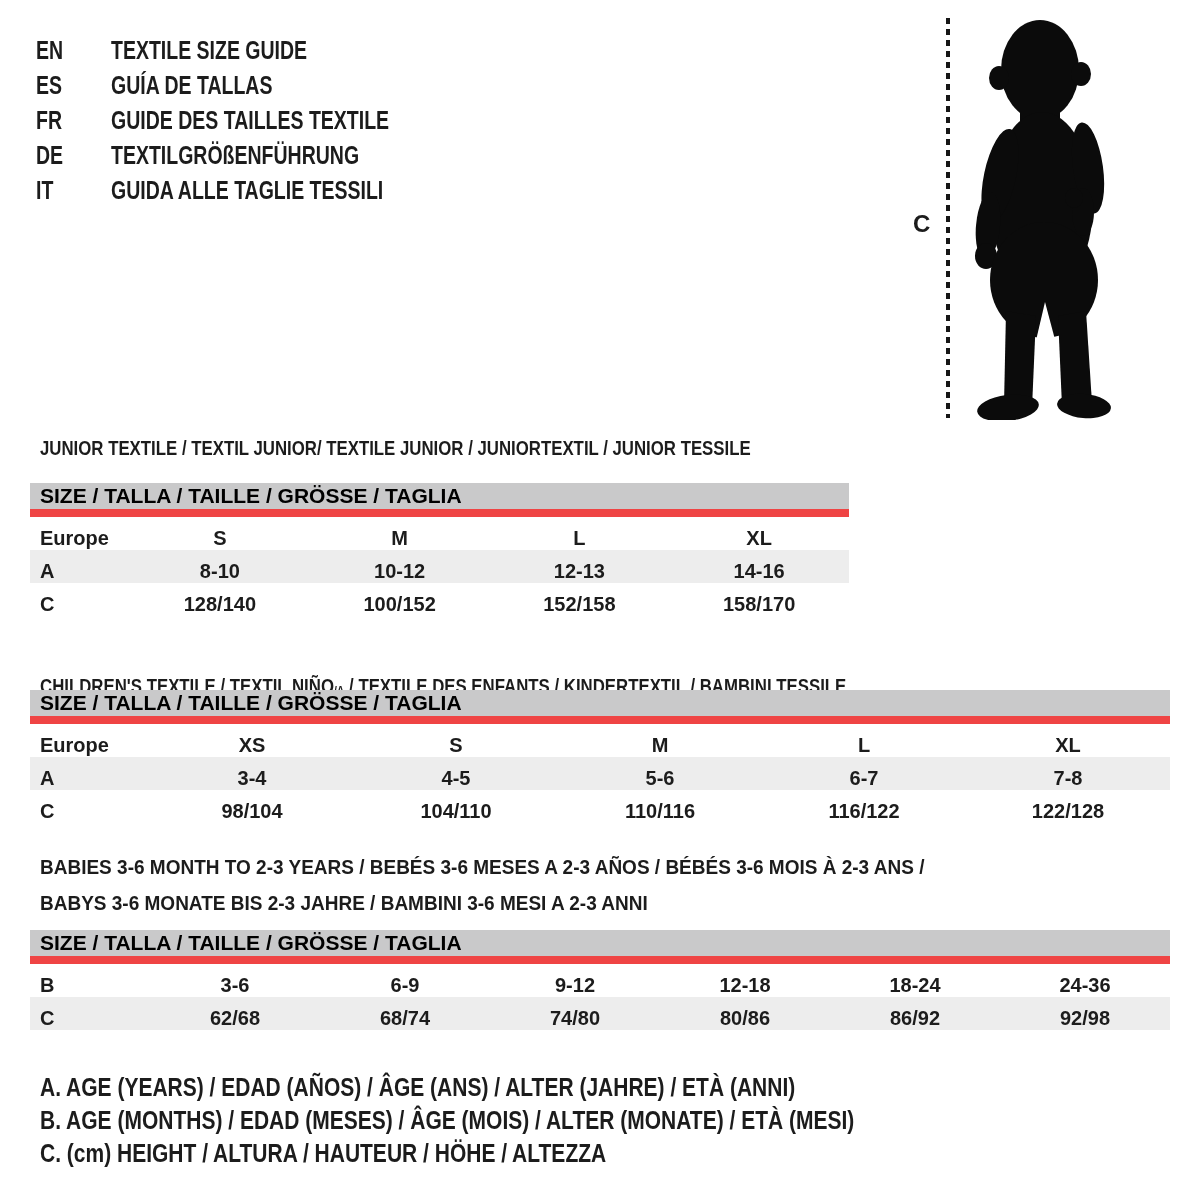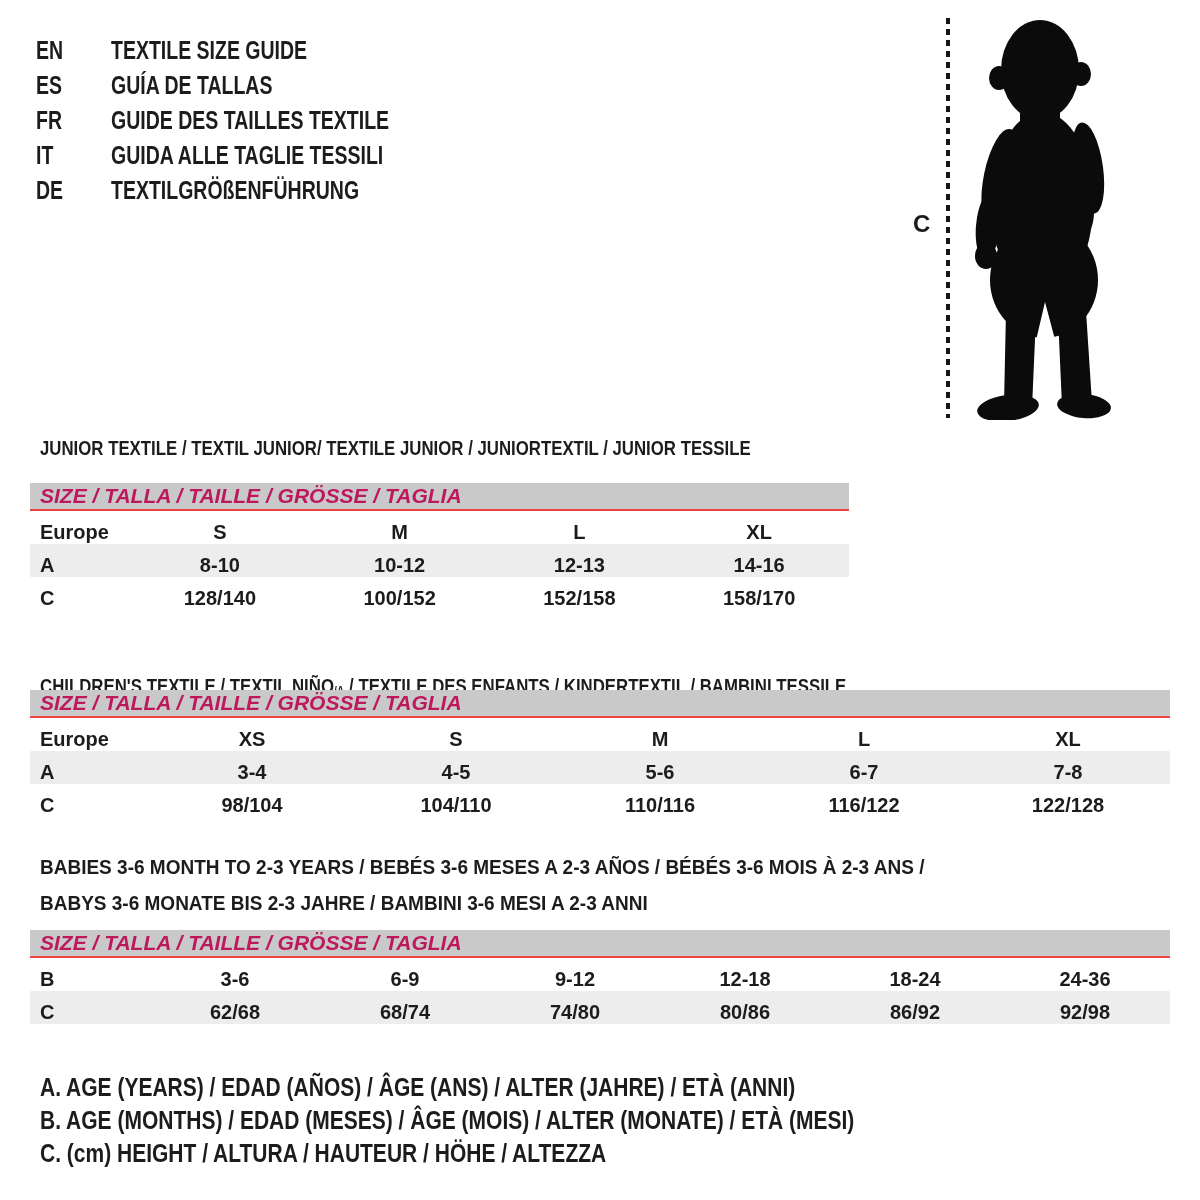--- a/index.html
+++ b/index.html
@@ -32,23 +32,23 @@
   .t-children-title{top:674px;}
   .t-babies-title{top:849px;line-height:36px;}
   .subA{font-size:0.62em;vertical-align:-2px;}
 
   
   .table{position:absolute;left:30px;}
   .tbl-junior{top:483px;width:819px;}
   .tbl-children{top:690px;width:1140px;}
   .tbl-babies{top:930px;width:1140px;}
   .thead{
-    height:26px;background:#c9c9ca;border-bottom:2px solid #ef4444;
+    height:26px;background:#c9c9ca;border-bottom:8px solid #ef4444;
     display:flex;align-items:center;padding-left:10px;
-    color:#be185d;font-size:21px;font-style:italic;
+    color:#000000;font-size:21px;
   }
   .trow{display:flex;align-items:flex-end;height:33px;font-size:20px;}
   .trow.alt{background:#ededed;}
   .rlabel{padding-left:10px;}
   .tbl-junior .rlabel{width:90px;}
   .tbl-children .rlabel,.tbl-babies .rlabel{width:110px;}
   .cell{flex:1 1 0;text-align:center;}
 
   
   .legend{position:absolute;left:40px;top:1071px;font-size:25px;}
@@ -63,24 +63,24 @@
     <div class="lang-row">
       <span class="lang-code"><span class="sx78">EN</span></span><span class="sx78">TEXTILE SIZE GUIDE</span>
     </div>
     <div class="lang-row">
       <span class="lang-code"><span class="sx78">ES</span></span><span class="sx78">GUÍA DE TALLAS</span>
     </div>
     <div class="lang-row">
       <span class="lang-code"><span class="sx78">FR</span></span><span class="sx78">GUIDE DES TAILLES TEXTILE</span>
     </div>
     <div class="lang-row">
+      <span class="lang-code"><span class="sx78">DE</span></span><span class="sx78">TEXTILGRÖßENFÜHRUNG</span>
+    </div>
+    <div class="lang-row">
       <span class="lang-code"><span class="sx78">IT</span></span><span class="sx78">GUIDA ALLE TAGLIE TESSILI</span>
-    </div>
-    <div class="lang-row">
-      <span class="lang-code"><span class="sx78">DE</span></span><span class="sx78">TEXTILGRÖßENFÜHRUNG</span>
     </div>
   </div>
 
   <div class="dash-line"></div>
   <div class="figure-c">C</div>
   <svg class="baby-svg" viewBox="0 0 172 404" aria-hidden="true">
     <g fill="#0b0b0b">
       <ellipse cx="74" cy="54" rx="39" ry="50"></ellipse>
       <ellipse cx="33" cy="62" rx="10" ry="12"></ellipse>
       <ellipse cx="115" cy="58" rx="10" ry="12"></ellipse>

